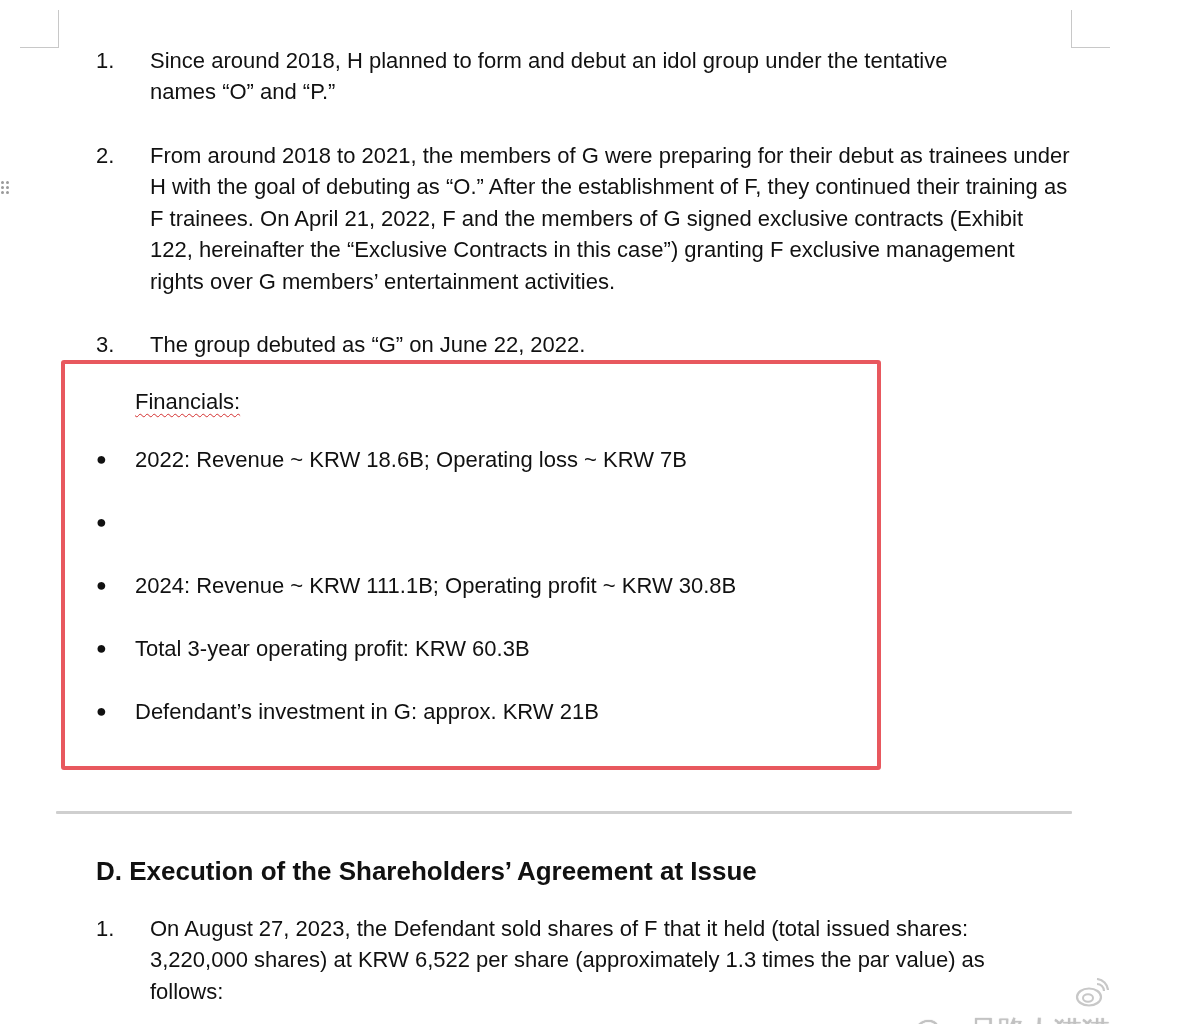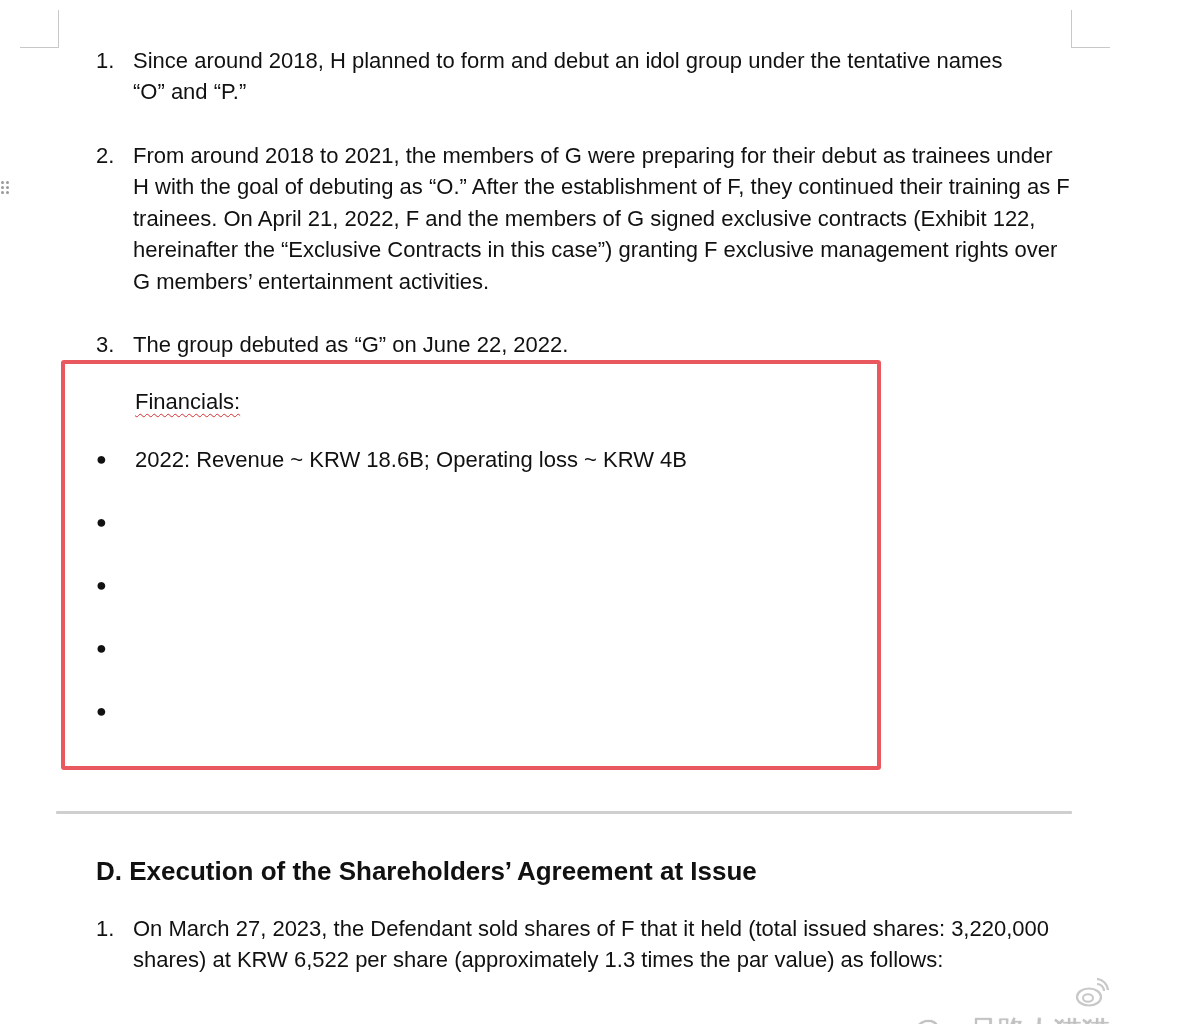--- a/index.html
+++ b/index.html
@@ -15,21 +15,21 @@
     .corner-tr { left: 1071px; top: 10px; width: 38px; border-left: 1px solid #c8c8c8; border-bottom: 1px solid #c8c8c8; }
     .drag-handle {
       position: absolute; left: 1px; top: 181px; width: 8px; height: 16px;
       display: grid; grid-template-columns: 3px 3px; grid-gap: 2px; align-content: start;
     }
     .drag-handle span { width: 3px; height: 3px; background: #9a9a9a; border-radius: 50%; display: block; }
     .para {
       position: absolute; left: 96px; font-size: 22px; line-height: 31.4px;
     }
     .para .num { position: absolute; left: 0; top: 0; }
-    .para .txt { margin-left: 37px; display: block; }
+    .para .txt { margin-left: 54px; display: block; }
     .p1 { top: 45px; width: 910px; }
     .p2 { top: 140px; width: 975px; }
     .p3 { top: 329px; width: 700px; }
     .fin-box {
       position: absolute; left: 61px; top: 360px; width: 812px; height: 402px;
       border: 4px solid #e8585e; border-radius: 3px;
     }
     .fin-title {
       position: absolute; left: 135px; top: 386px; font-size: 22px; line-height: 31px;
       text-decoration: underline wavy #d43030; text-decoration-thickness: 1px; text-underline-offset: 4px;
@@ -84,42 +84,45 @@
   <span class="num">3.</span>
   <span class="txt">The group debuted as “G” on June 22, 2022.</span>
 </div>
 
 <div class="fin-box"></div>
 
 <div class="fin-title">Financials:</div>
 
 <div class="bullet b0">
   <span class="dot">●</span>
-  <span class="btxt">2022: Revenue ~ KRW 18.6B; Operating loss ~ KRW 4B</span>
+  <span class="btxt">2022: Revenue ~ KRW 18.6B; Operating loss ~ KRW 7B</span>
 </div>
 <div class="bullet b1">
   <span class="dot">●</span>
 </div>
 <div class="bullet b2">
   <span class="dot">●</span>
+  <span class="btxt">2024: Revenue ~ KRW 111.1B; Operating profit ~ KRW 30.8B</span>
 </div>
 <div class="bullet b3">
   <span class="dot">●</span>
+  <span class="btxt">Total 3-year operating profit: KRW 60.3B</span>
 </div>
 <div class="bullet b4">
   <span class="dot">●</span>
+  <span class="btxt">Defendant’s investment in G: approx. KRW 21B</span>
 </div>
 
 <div class="divider"></div>
 
 <div class="heading">D. Execution of the Shareholders’ Agreement at Issue</div>
 
 <div class="para pd1">
   <span class="num">1.</span>
-  <span class="txt">On March 27, 2023, the Defendant sold shares of F that it held (total issued shares: 3,220,000 shares) at KRW 6,522 per share (approximately 1.3 times the par value) as follows:</span>
+  <span class="txt">On August 27, 2023, the Defendant sold shares of F that it held (total issued shares: 3,220,000 shares) at KRW 6,522 per share (approximately 1.3 times the par value) as follows:</span>
 </div>
 
 <div class="watermark">
   <svg class="wb-icon" viewBox="0 0 34 30">
     <ellipse cx="14" cy="19" rx="12" ry="8.5" fill="none" stroke="#c8c8c8" stroke-width="2.2"></ellipse>
     <ellipse cx="13" cy="20" rx="5" ry="3.8" fill="none" stroke="#c8c8c8" stroke-width="2"></ellipse>
     <path d="M22 6 a7 7 0 0 1 7 7" fill="none" stroke="#c8c8c8" stroke-width="2.2"></path>
     <path d="M22 1 a12 12 0 0 1 11 11" fill="none" stroke="#c8c8c8" stroke-width="2.2"></path>
   </svg>
   <span>@一只路人猫猫</span>

